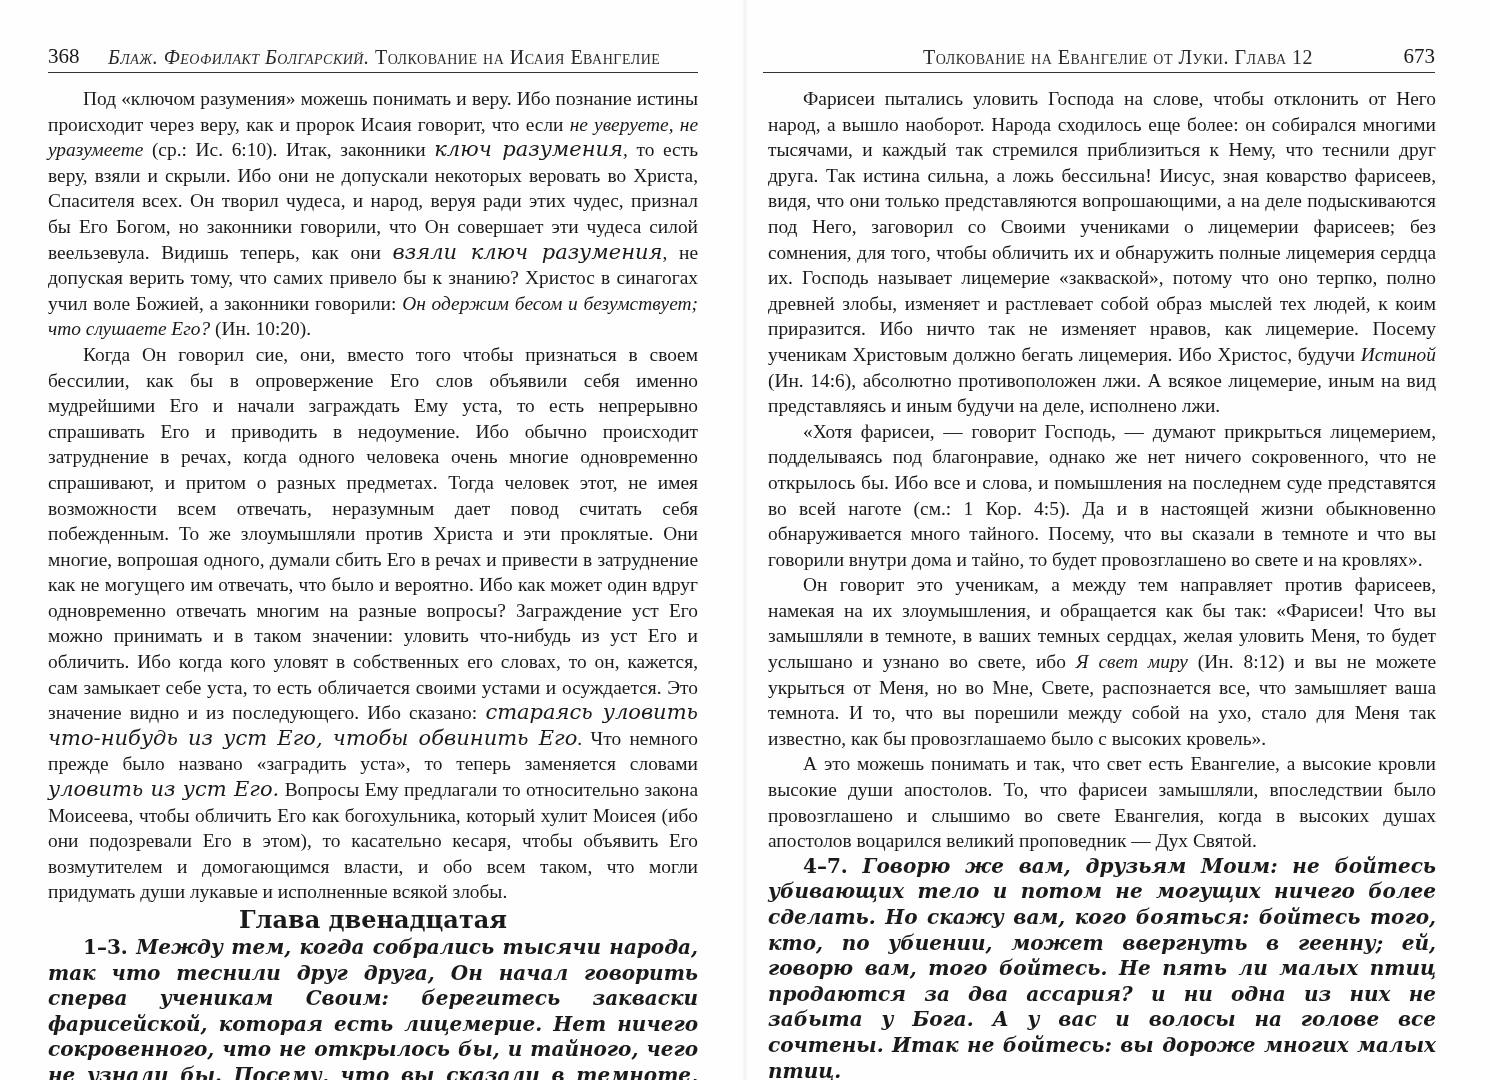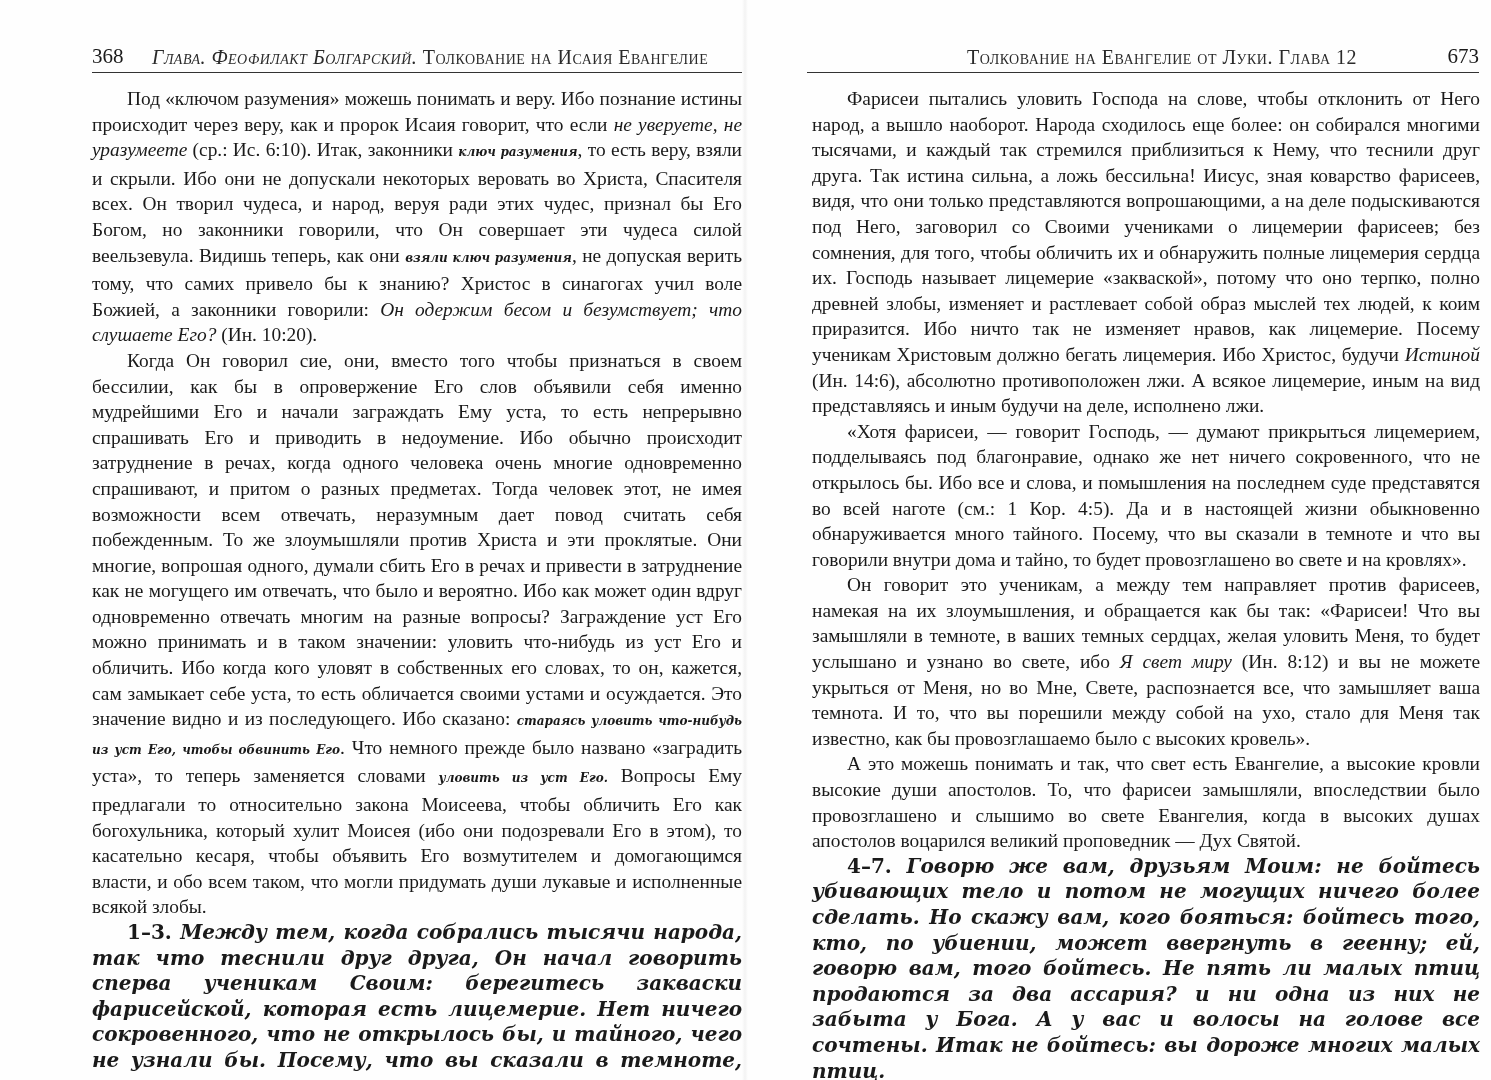--- a/index.html
+++ b/index.html
@@ -1,21 +1,21 @@
 <!DOCTYPE html>
 <html><head>
 <meta charset="utf-8">
 <style>
   html, body { margin:0; padding:0; }
   body {
     width:1491px; height:1080px; overflow:hidden; position:relative;
     background:#fefefe; color:#1a1a1a;
     font-family: "Liberation Serif", "DejaVu Serif", serif;
   }
-  .page { position:absolute; top:0; height:809px;margin-left:44px; }
+  .page { position:absolute; top:0; height:809px; }
   .page.left { left:0; width:745px; }
   .page.right { left:745px; width:746px; }
   .gutter { position:absolute; left:742px; top:0; width:6px; height:1080px;
     background:linear-gradient(to right, #fefefe, #f3f3f3 50%, #fefefe); }
 
   .running-head { position:absolute; top:42px; height:28px; font-size:19px; line-height:28px; white-space:nowrap; }
   .left .running-head { left:48px; right:48px; }
   .right .running-head { left:58px; right:56px; }
   .folio { font-size:21px; position:absolute; top:0; }
   .left .folio { left:0; }
@@ -25,41 +25,42 @@
   .left .head-title .upright { font-style:normal; }
   .right .head-title { left:120px; }
   .head-rule { position:absolute; top:72px; height:0; border-top:1.4px solid #333; }
   .left .head-rule { left:48px; width:650px; }
   .right .head-rule { left:18px; width:672px; }
 
   .body { position:absolute; top:86px; font-size:19.4px; line-height:25.6px; text-align:justify; }
   .left .body { left:48px; width:650px; }
   .right .body { left:23px; width:668px; }
   .body p { margin:0; text-indent:35px; }
-  .bi { font-family:"DejaVu Serif", serif; font-weight:bold; font-style:italic; font-size:12px; }
+  .bi { font-family:"DejaVu Serif", serif; font-weight:normal; font-style:italic; font-size:21px; }
   .it { font-style:italic; }
   .chapter-title { text-align:center; font-size:24px; font-weight:bold; margin:22px 0 4px; text-indent:0 !important; line-height:30px; font-family:"DejaVu Serif", serif; }
   .verse { font-family:"DejaVu Serif", serif; font-weight:bold; font-style:italic; font-size:20px; line-height:25.6px; }
   .verse-num { font-style:normal; font-weight:bold; }
 </style>
 </head>
 <body>
 
 <div class="gutter"></div>
 
 <div class="page left">
   <div class="running-head">
     <span class="folio">368</span>
-    <span class="head-title"><span>Глава. Феофилакт Болгарский.</span> <span class="upright">Толкование на Исаия Евангелие</span></span>
+    <span class="head-title"><span>Блаж. Феофилакт Болгарский.</span> <span class="upright">Толкование на Исаия Евангелие</span></span>
   </div>
   <div class="head-rule"></div>
 
   <div class="body">
     <p><span>Под «ключом разумения» можешь понимать и веру. Ибо познание истины происходит через веру, как и пророк Исаия говорит, что если </span><span class="it">не уверуете, не уразумеете</span><span> (ср.: Ис. 6:10). Итак, законники </span><span class="bi">ключ разумения</span><span>, то есть веру, взяли и скрыли. Ибо они не допускали некоторых веровать во Христа, Спасителя всех. Он творил чудеса, и народ, веруя ради этих чудес, признал бы Его Богом, но законники говорили, что Он совершает эти чудеса силой веельзевула. Видишь теперь, как они </span><span class="bi">взяли ключ разумения</span><span>, не допуская верить тому, что самих привело бы к знанию? Христос в синагогах учил воле Божией, а законники говорили: </span><span class="it">Он одержим бесом и безумствует; что слушаете Его?</span><span> (Ин. 10:20).</span></p>
     <p><span>Когда Он говорил сие, они, вместо того чтобы признаться в своем бессилии, как бы в опровержение Его слов объявили себя именно мудрейшими Его и начали заграждать Ему уста, то есть непрерывно спрашивать Его и приводить в недоумение. Ибо обычно происходит затруднение в речах, когда одного человека очень многие одновременно спрашивают, и притом о разных предметах. Тогда человек этот, не имея возможности всем отвечать, неразумным дает повод считать себя побежденным. То же злоумышляли против Христа и эти проклятые. Они многие, вопрошая одного, думали сбить Его в речах и привести в затруднение как не могущего им отвечать, что было и вероятно. Ибо как может один вдруг одновременно отвечать многим на разные вопросы? Заграждение уст Его можно принимать и в таком значении: уловить что-нибудь из уст Его и обличить. Ибо когда кого уловят в собственных его словах, то он, кажется, сам замыкает себе уста, то есть обличается своими устами и осуждается. Это значение видно и из последующего. Ибо сказано: </span><span class="bi">стараясь уловить что-нибудь из уст Его, чтобы обвинить Его</span><span>. Что немного прежде было названо «заградить уста», то теперь заменяется словами </span><span class="bi">уловить из уст Его.</span><span> Вопросы Ему предлагали то относительно закона Моисеева, чтобы обличить Его как богохульника, который хулит Моисея (ибо они подозревали Его в этом), то касательно кесаря, чтобы объявить Его возмутителем и домогающимся власти, и обо всем таком, что могли придумать души лукавые и исполненные всякой злобы.</span></p>
+    <p class="chapter-title">Глава двенадцатая</p>
     <p class="verse"><span class="verse-num">1–3.</span> <span>Между тем, когда собрались тысячи народа, так что теснили друг друга, Он начал говорить сперва ученикам Своим: берегитесь закваски фарисейской, которая есть лицемерие. Нет ничего сокровенного, что не открылось бы, и тайного, чего не узнали бы. Посему, что вы сказали в темноте, то услышится во свете; и что говорили на ухо внутри дома, то будет провозглашено на кровлях.</span></p>
   </div>
 </div>
 
 <div class="page right">
   <div class="running-head">
     <span class="head-title">Толкование на Евангелие от Луки. Глава 12</span>
     <span class="folio">673</span>
   </div>
   <div class="head-rule"></div>

